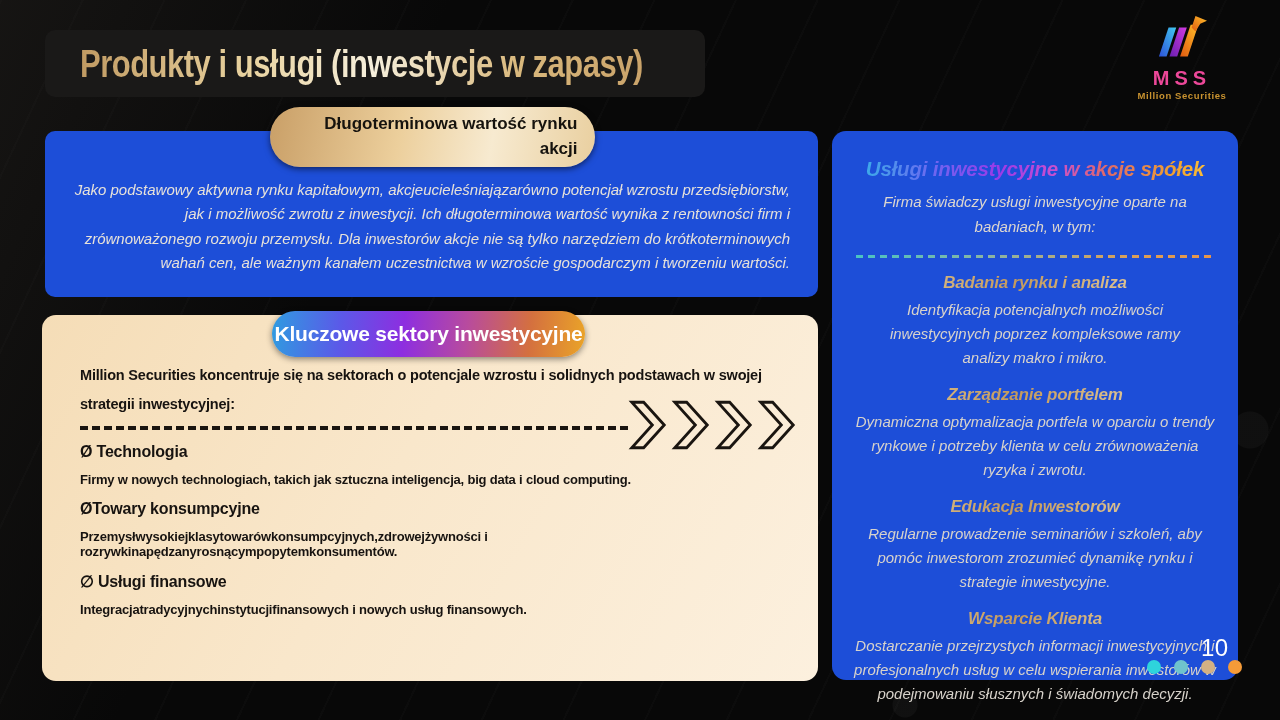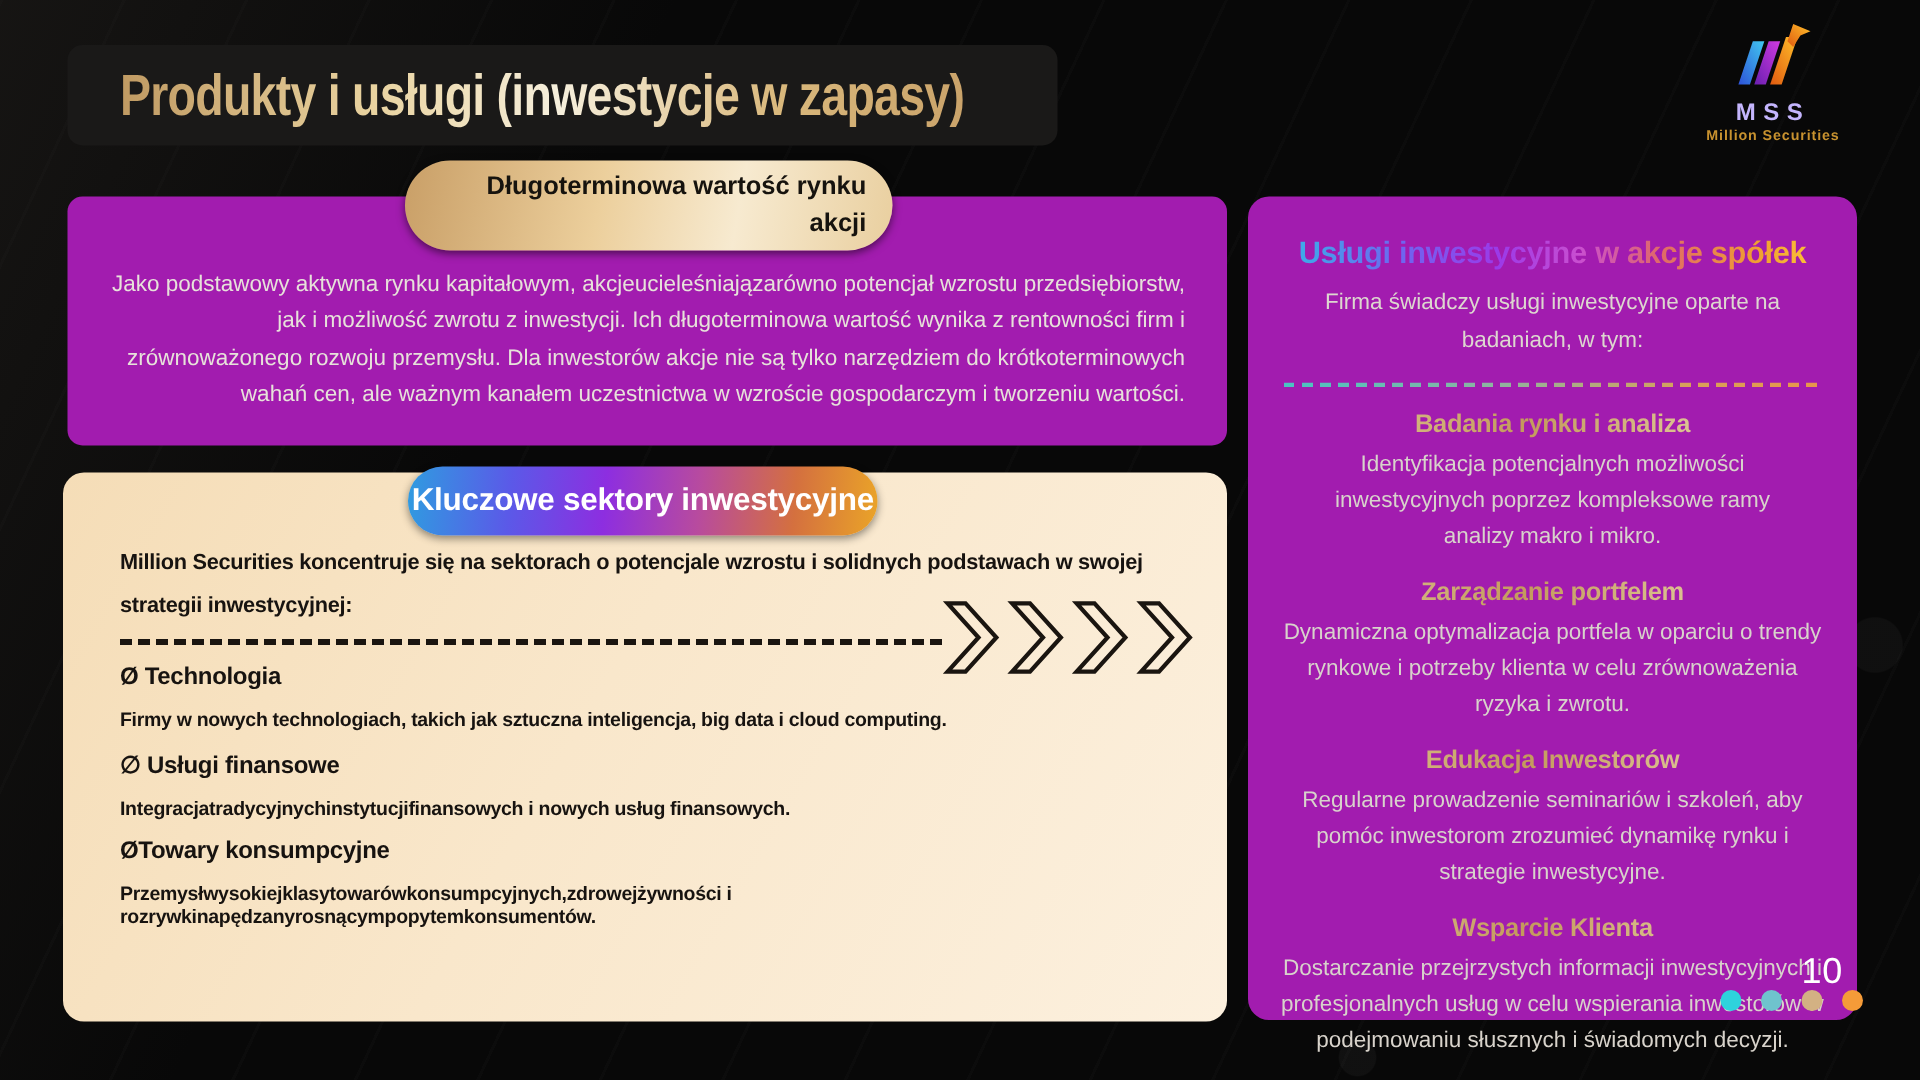--- a/index.html
+++ b/index.html
@@ -21,35 +21,35 @@
   .title-bar{position:absolute;left:45px;top:30px;width:660px;height:67px;
     background:#1a1918;border-radius:10px;}
   .title{margin:0;position:absolute;left:35px;top:10px;
     font-size:31px;font-weight:800;letter-spacing:-0.5px;white-space:nowrap;
     transform:scaleY(1.25);transform-origin:left center;line-height:47px;
     background:linear-gradient(90deg,#c09a62 0%,#e9d3a0 30%,#f6efdc 52%,#d9b87c 78%,#caa36a 100%);
     -webkit-background-clip:text;background-clip:text;color:transparent;}
   
   .logo{position:absolute;right:38px;top:16px;width:120px;text-align:center;}
   .logo svg{display:block;margin:0 auto;}
-  .logo-abbr{color:#c4b5fd;font-size:16px;font-weight:700;letter-spacing:5px;margin-top:1px;}
+  .logo-abbr{color:#ec4899;font-size:20px;font-weight:700;letter-spacing:5px;margin-top:1px;}
   .logo-name{color:#c8922f;font-size:9.5px;font-weight:700;letter-spacing:0.6px;margin-top:0;}
   
   .pill{position:absolute;z-index:3;display:flex;align-items:center;justify-content:center;
     text-align:right;font-weight:700;}
   .pill-tan{left:270px;top:107px;width:325px;height:60px;border-radius:30px;
     background:linear-gradient(100deg,#c99f67 0%,#eccf9c 40%,#f7ead0 68%,#e9cf9f 100%);
     color:#16130e;font-size:17px;line-height:1.45;box-shadow:0 2px 6px rgba(0,0,0,0.55);}
   .pill-tan span{display:block;width:290px;}
   .pill-rainbow{left:272px;top:311px;width:313px;height:46px;border-radius:23px;
     background:linear-gradient(95deg,#2f9ce0 0%,#5b59e8 22%,#8d2ee0 42%,#b84b9e 62%,#d4703f 82%,#eaa428 100%);
     color:#ffffff;font-size:21px;letter-spacing:-0.2px;box-shadow:0 2px 6px rgba(0,0,0,0.45);}
   
   .card{position:absolute;box-sizing:border-box;}
-  .dark-card{background:#a21caf;border-radius:10px;}
+  .dark-card{background:#1d4ed8;border-radius:10px;font-style:italic;}
   .lt-card{left:45px;top:131px;width:773px;height:166px;}
   .lt-card p{margin:0;padding:47px 28px 0;text-align:right;
     color:#e7e2da;font-size:15px;line-height:1.63;}
   .cream-card{left:42px;top:315px;width:776px;height:366px;border-radius:14px;
     background:linear-gradient(120deg,#f5ddb7 0%,#f9e7cb 45%,#fcf0de 100%);
     color:#171310;padding:46px 30px 0 38px;}
   .sector-intro{margin:0;width:706px;font-size:14.5px;font-weight:700;line-height:2.0;letter-spacing:-0.2px;}
   .dashes{width:548px;border-top:4px dashed #1a1510;margin-top:7px;}
   .chevrons{position:absolute;top:84px;left:586px;display:flex;gap:3px;}
   .chevrons svg{display:block;}
@@ -136,26 +136,26 @@
       </svg>
     <svg width="40" height="52" viewBox="0 0 34 48">
         <path d="M2,3 L13,3 L32,24 L13,45 L2,45 L21,24 Z" fill="none" stroke="#1a1510" stroke-width="2.6"></path>
       </svg>
   </div>
   <div class="sector-item">
     <h3>Ø Technologia</h3>
     <p>Firmy w nowych technologiach, takich jak sztuczna inteligencja, big data i cloud computing.</p>
   </div>
   <div class="sector-item">
+    <h3>ØTowary konsumpcyjne</h3>
+    <p>Przemysłwysokiejklasytowarówkonsumpcyjnych,zdrowejżywności i rozrywkinapędzanyrosnącympopytemkonsumentów.</p>
+  </div>
+  <div class="sector-item">
     <h3>∅ Usługi finansowe</h3>
     <p>Integracjatradycyjnychinstytucjifinansowych i nowych usług finansowych.</p>
-  </div>
-  <div class="sector-item">
-    <h3>ØTowary konsumpcyjne</h3>
-    <p>Przemysłwysokiejklasytowarówkonsumpcyjnych,zdrowejżywności i rozrywkinapędzanyrosnącympopytemkonsumentów.</p>
   </div>
 </section>
 
 <aside class="card dark-card right-card">
   <h2 class="svc-title">Usługi inwestycyjne w akcje spółek</h2>
   <p class="svc-intro">Firma świadczy usługi inwestycyjne oparte na badaniach, w tym:</p>
   <div class="svc-divider"></div>
   <div class="svc-section tight">
     <h3>Badania rynku i analiza</h3>
     <p>Identyfikacja potencjalnych możliwości inwestycyjnych poprzez kompleksowe ramy analizy makro i mikro.</p>

